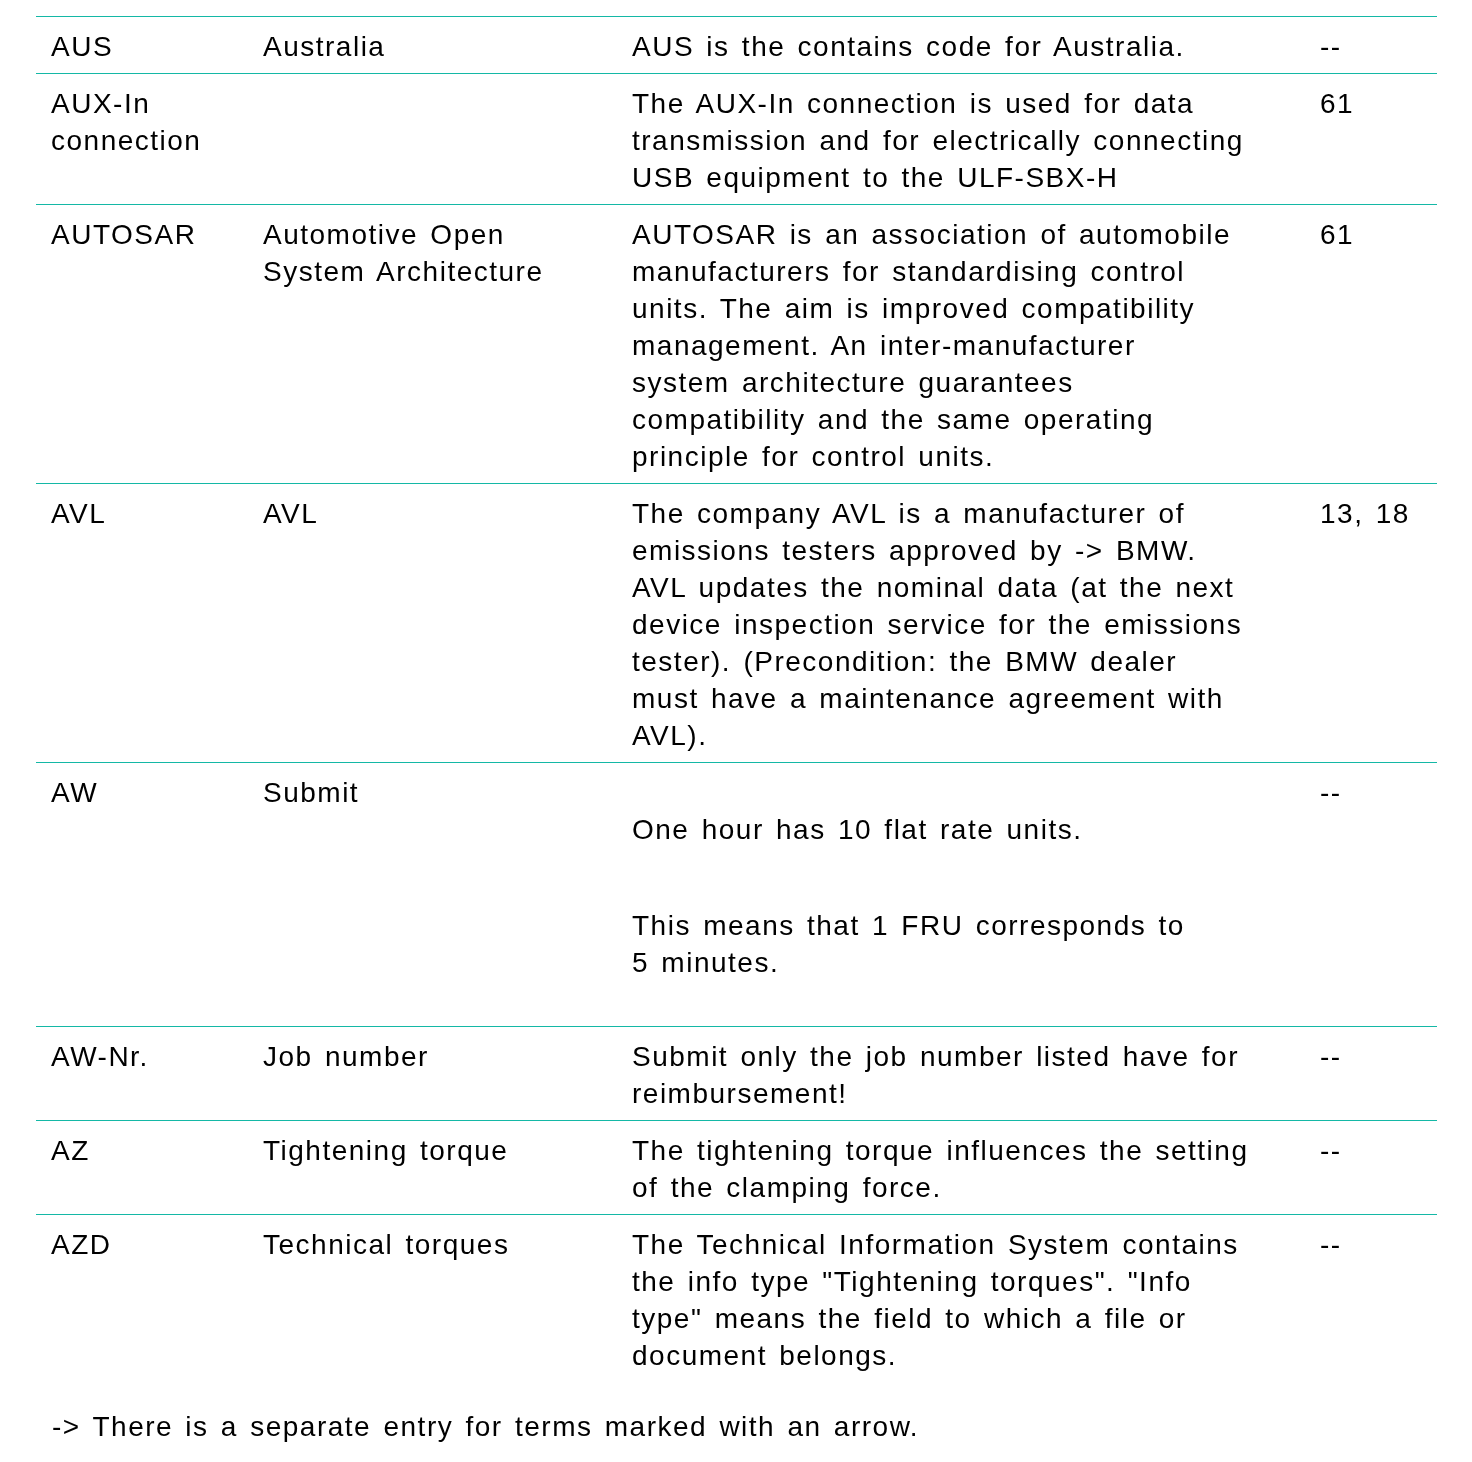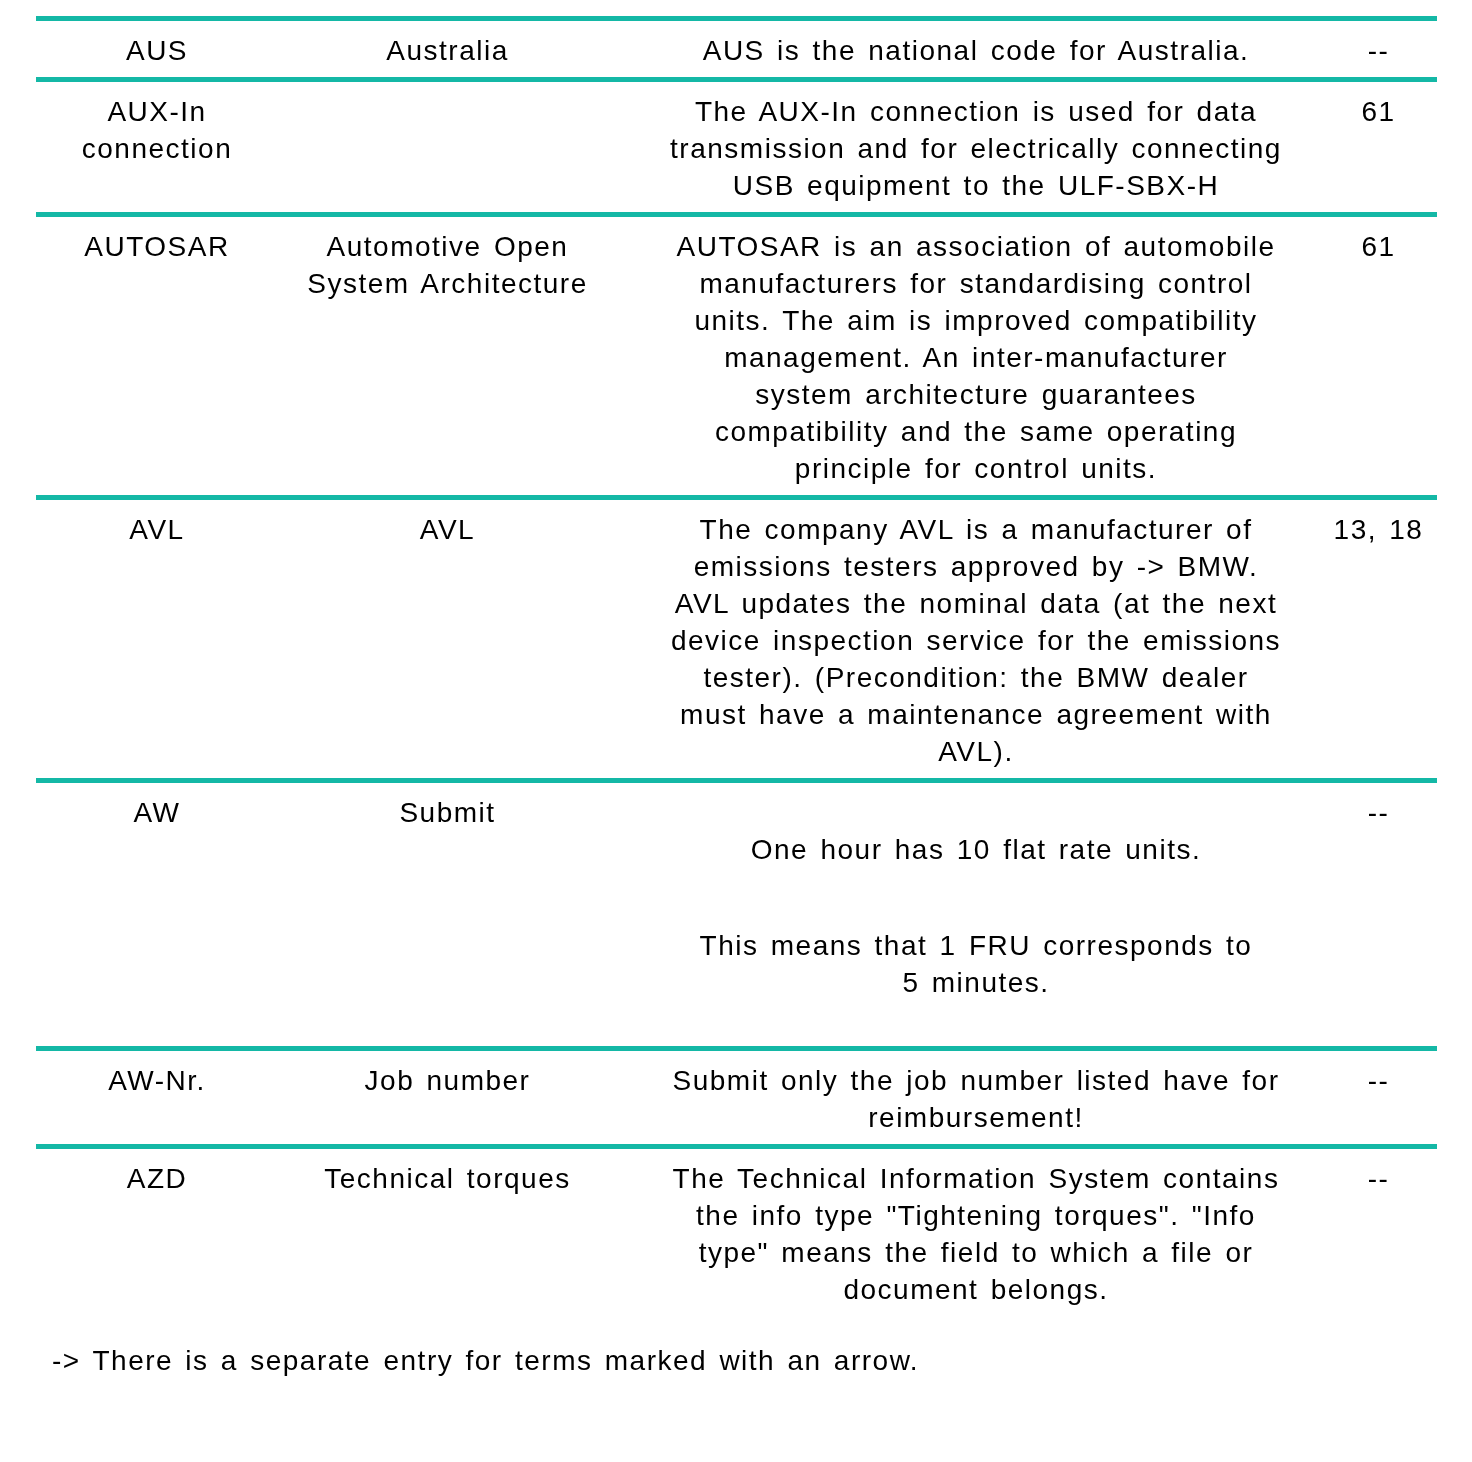--- a/index.html
+++ b/index.html
@@ -24,22 +24,21 @@
     border-collapse: collapse;
     table-layout: fixed;
     width: 1401px;
     margin: 16px 0 0 36px;
   }
   table.glossary col.c-abbr { width: 227px; }
   table.glossary col.c-term { width: 369px; }
   table.glossary col.c-desc { width: 688px; }
   table.glossary col.c-page { width: 117px; }
   table.glossary tr {
-    border-top: 5px solid #14b8a6;
-    text-align: center;
+    border-top: 1px solid #14b8a6;
   }
   table.glossary td {
     vertical-align: top;
     padding: 11px 0 8px 0;
     white-space: pre-line;
   }
   table.glossary td.abbr { padding-left: 15px; }
   table.glossary td p {
     margin: 0;
     white-space: pre-line;
@@ -62,21 +61,21 @@
     <colgroup>
       <col class="c-abbr">
         <col class="c-term">
         <col class="c-desc">
         <col class="c-page">
     </colgroup>
     <tbody>
       <tr>
         <td class="abbr">AUS</td>
         <td class="term">Australia</td>
-        <td class="desc">AUS is the national code for Australia.</td>
+        <td class="desc">AUS is the contains code for Australia.</td>
         <td class="pageno">--</td>
       </tr>
       <tr>
         <td class="abbr">AUX-In
 connection</td>
         <td class="term"></td>
         <td class="desc">The AUX-In connection is used for data
 transmission and for electrically connecting
 USB equipment to the ULF-SBX-H</td>
         <td class="pageno">61</td>
@@ -117,20 +116,27 @@
         <td class="pageno">--</td>
       </tr>
       <tr>
         <td class="abbr">AW-Nr.</td>
         <td class="term">Job number</td>
         <td class="desc">Submit only the job number listed have for
 reimbursement!</td>
         <td class="pageno">--</td>
       </tr>
       <tr>
+        <td class="abbr">AZ</td>
+        <td class="term">Tightening torque</td>
+        <td class="desc">The tightening torque influences the setting
+of the clamping force.</td>
+        <td class="pageno">--</td>
+      </tr>
+      <tr>
         <td class="abbr">AZD</td>
         <td class="term">Technical torques</td>
         <td class="desc">The Technical Information System contains
 the info type "Tightening torques". "Info
 type" means the field to which a file or
 document belongs.</td>
         <td class="pageno">--</td>
       </tr>
     </tbody>
   </table>

